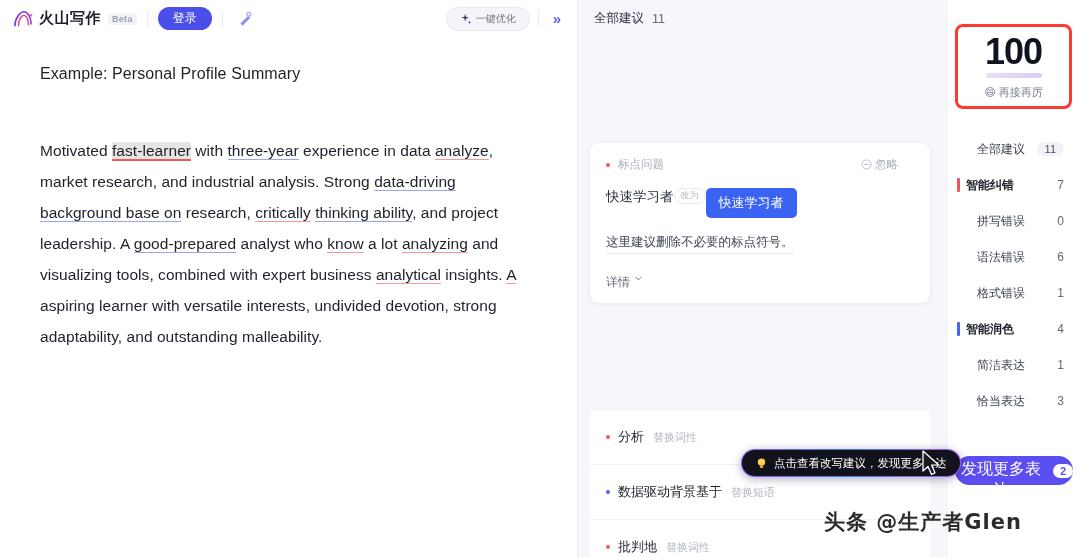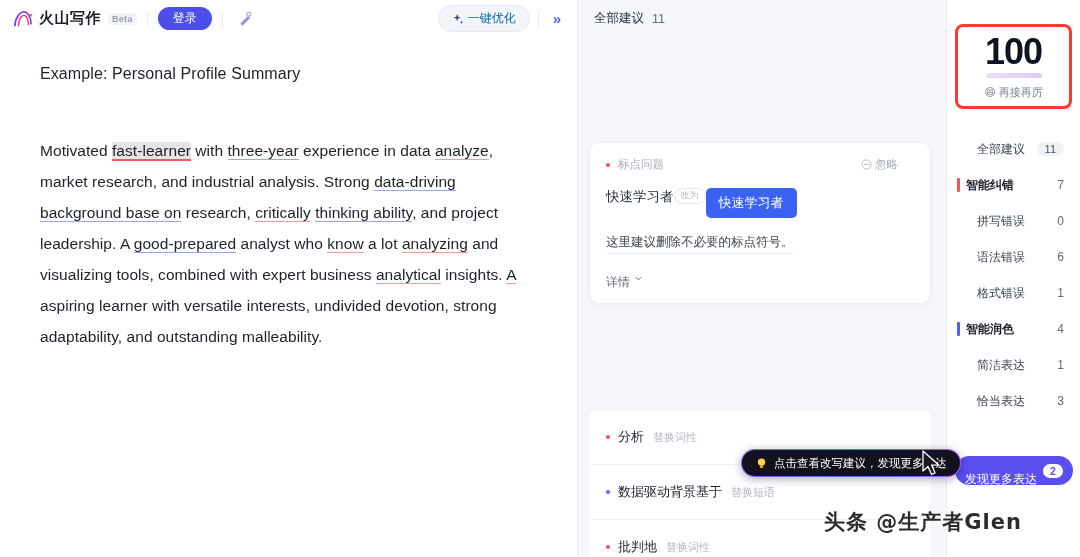--- a/index.html
+++ b/index.html
@@ -45,21 +45,21 @@
   .tool-icon {
     width: 26px; height: 26px; border-radius: 6px;
     display: flex; align-items: center; justify-content: center;
     cursor: pointer;
   }
   .hdr-right { margin-left: auto; display: flex; align-items: center; gap: 8px; }
   .optimize-btn {
     display: flex; align-items: center; gap: 4px;
     background: #f4f5fb; border: 1px solid #e7e9f5;
     border-radius: 14px; padding: 4px 13px;
-    font-size: 12px; color: #0369a1; cursor: pointer;
+    font-size: 10px; color: #737373; cursor: pointer;
   }
   .chev-btn {
     color: #5a63f5; font-size: 15px; cursor: pointer;
     padding: 2px 6px; font-weight: bold;
   }
 
   .doc-body { padding: 28px 40px 0 40px; }
   .doc-title {
     font-size: 16px; color: #1d2129; margin-bottom: 52px;
     letter-spacing: .1px;
@@ -184,21 +184,21 @@
     font-size: 11px; color: #4a5060;
   }
 
   .discover-btn {
     position: absolute; left: 8px; bottom: 72px;
     width: 118px; height: 29px;
     background: #5a4ef0; border-radius: 15px;
     display: flex; align-items: center; justify-content: center;
     gap: 6px; cursor: pointer; border: none;
   }
-  .discover-label { font-size: 12px; color: #fff; margin-top: 18px; }
+  .discover-label { font-size: 16px; color: #fff; margin-top: 18px; }
   .discover-count {
     background: #fff; color: #5a4ef0; font-size: 10.5px;
     border-radius: 8px; padding: 1px 7px; font-weight: bold;
   }
 
   
   .tooltip {
     position: absolute; left: 741px; top: 449px;
     height: 28px; display: flex; align-items: center; gap: 6px;
     padding: 0 13px;

